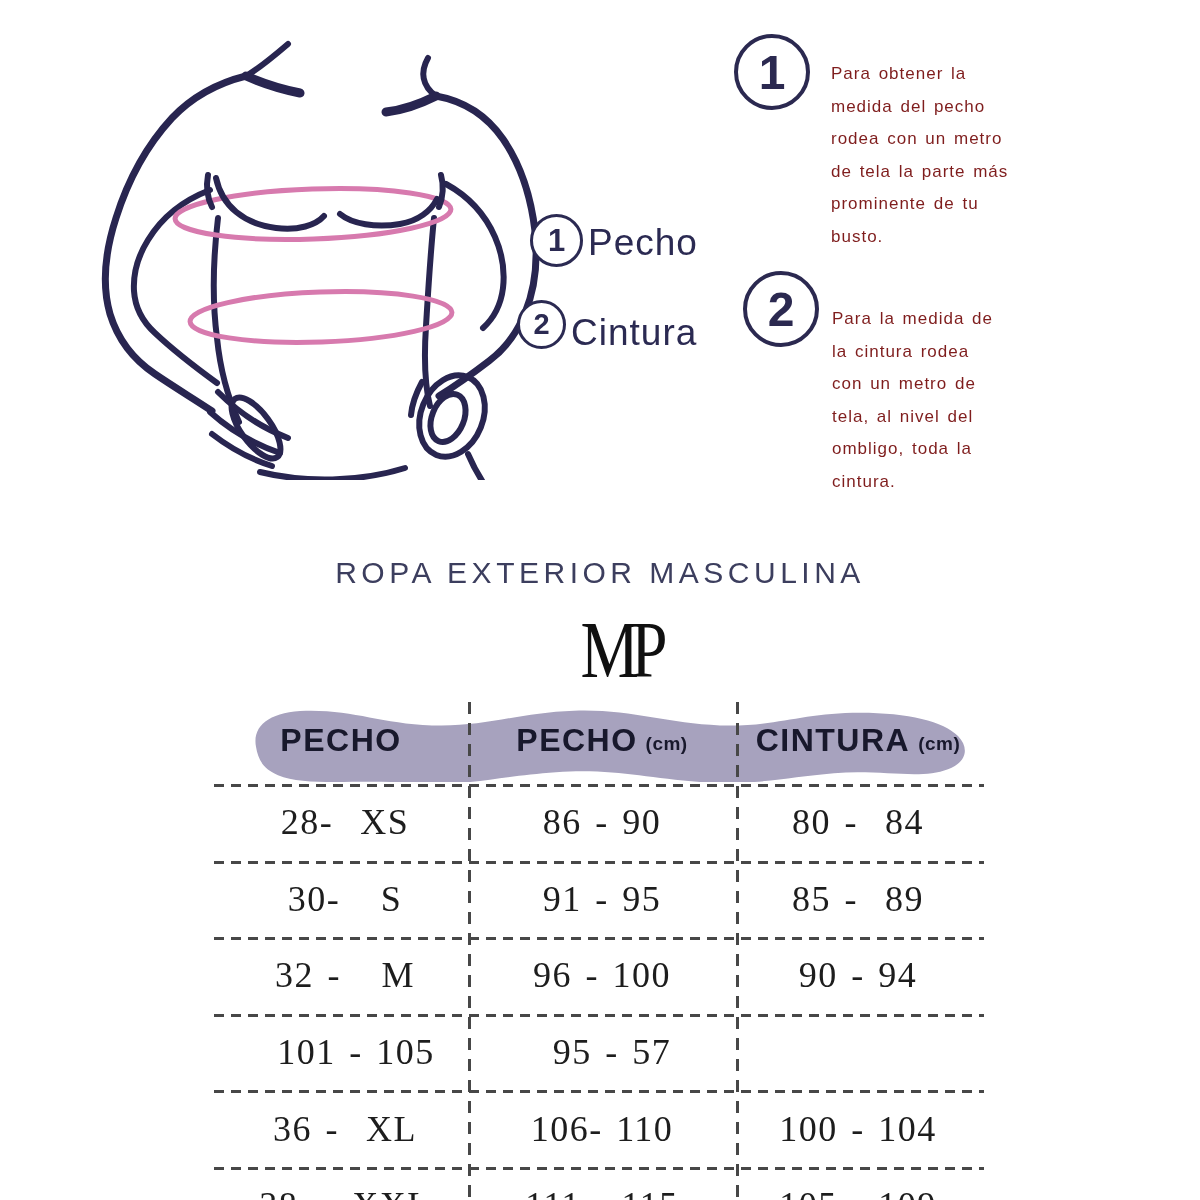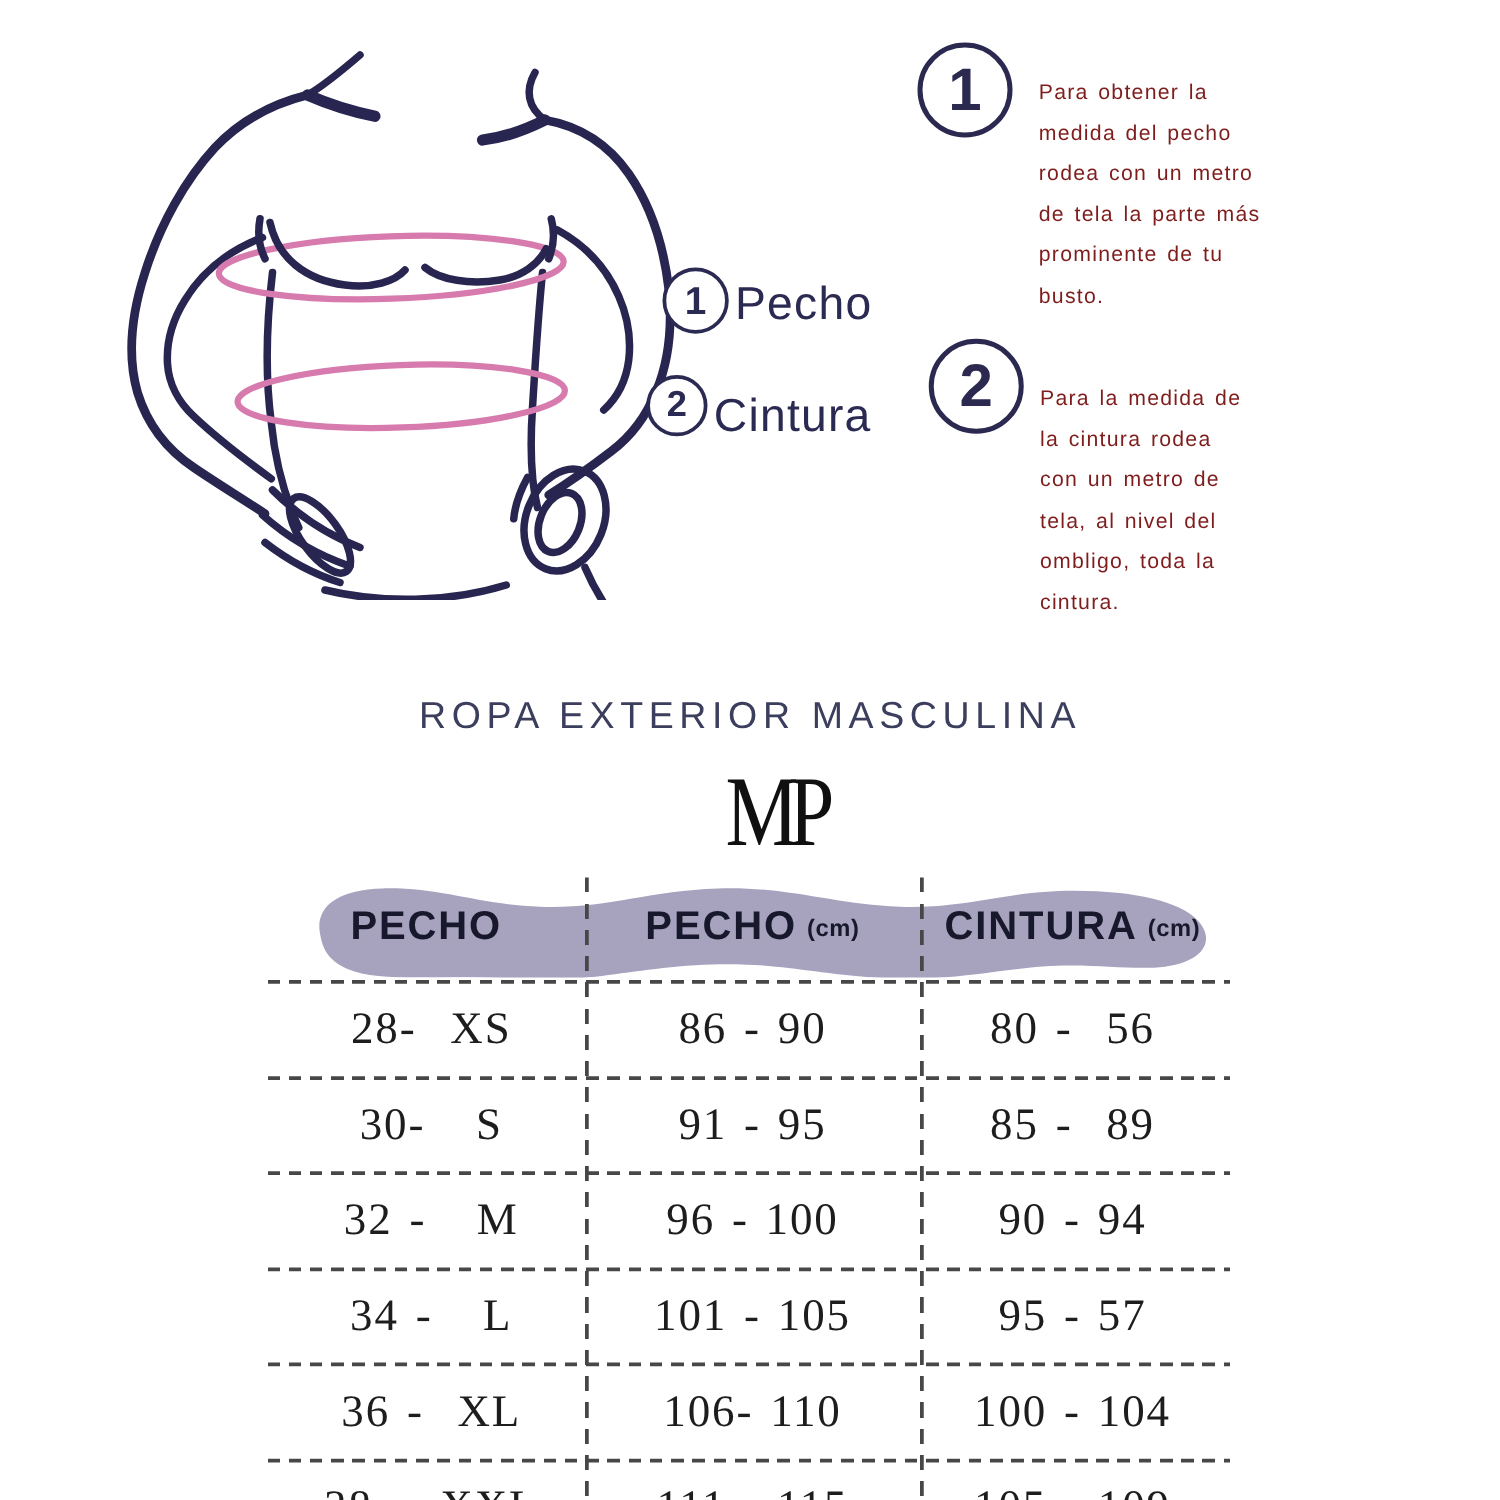--- a/index.html
+++ b/index.html
@@ -164,37 +164,36 @@
   <div class="hdash" style="top:1014px"></div>
   <div class="hdash" style="top:1090px"></div>
   <div class="hdash" style="top:1167px"></div>
   <div class="vdash" style="left:468px"></div>
   <div class="vdash" style="left:736px"></div>
 
   <div id="size-rows">
     <div class="trow">
       <div class="cell talla">28-  XS</div>
       <div class="cell pecho">86 - 90</div>
-      <div class="cell cintura">80 -  56</div>
+      <div class="cell cintura">80 -  84</div>
     </div>
 
     <div class="trow">
       <div class="cell talla">30-   S</div>
       <div class="cell pecho">91 - 95</div>
       <div class="cell cintura">85 -  89</div>
     </div>
 
     <div class="trow">
       <div class="cell talla">32 -   M</div>
       <div class="cell pecho">96 - 100</div>
       <div class="cell cintura">90 - 94</div>
     </div>
 
     <div class="trow">
-      <div class="cell talla">34 -   L</div>
       <div class="cell pecho">101 - 105</div>
       <div class="cell cintura">95 - 57</div>
     </div>
 
     <div class="trow">
       <div class="cell talla">36 -  XL</div>
       <div class="cell pecho">106- 110</div>
       <div class="cell cintura">100 - 104</div>
     </div>
 

